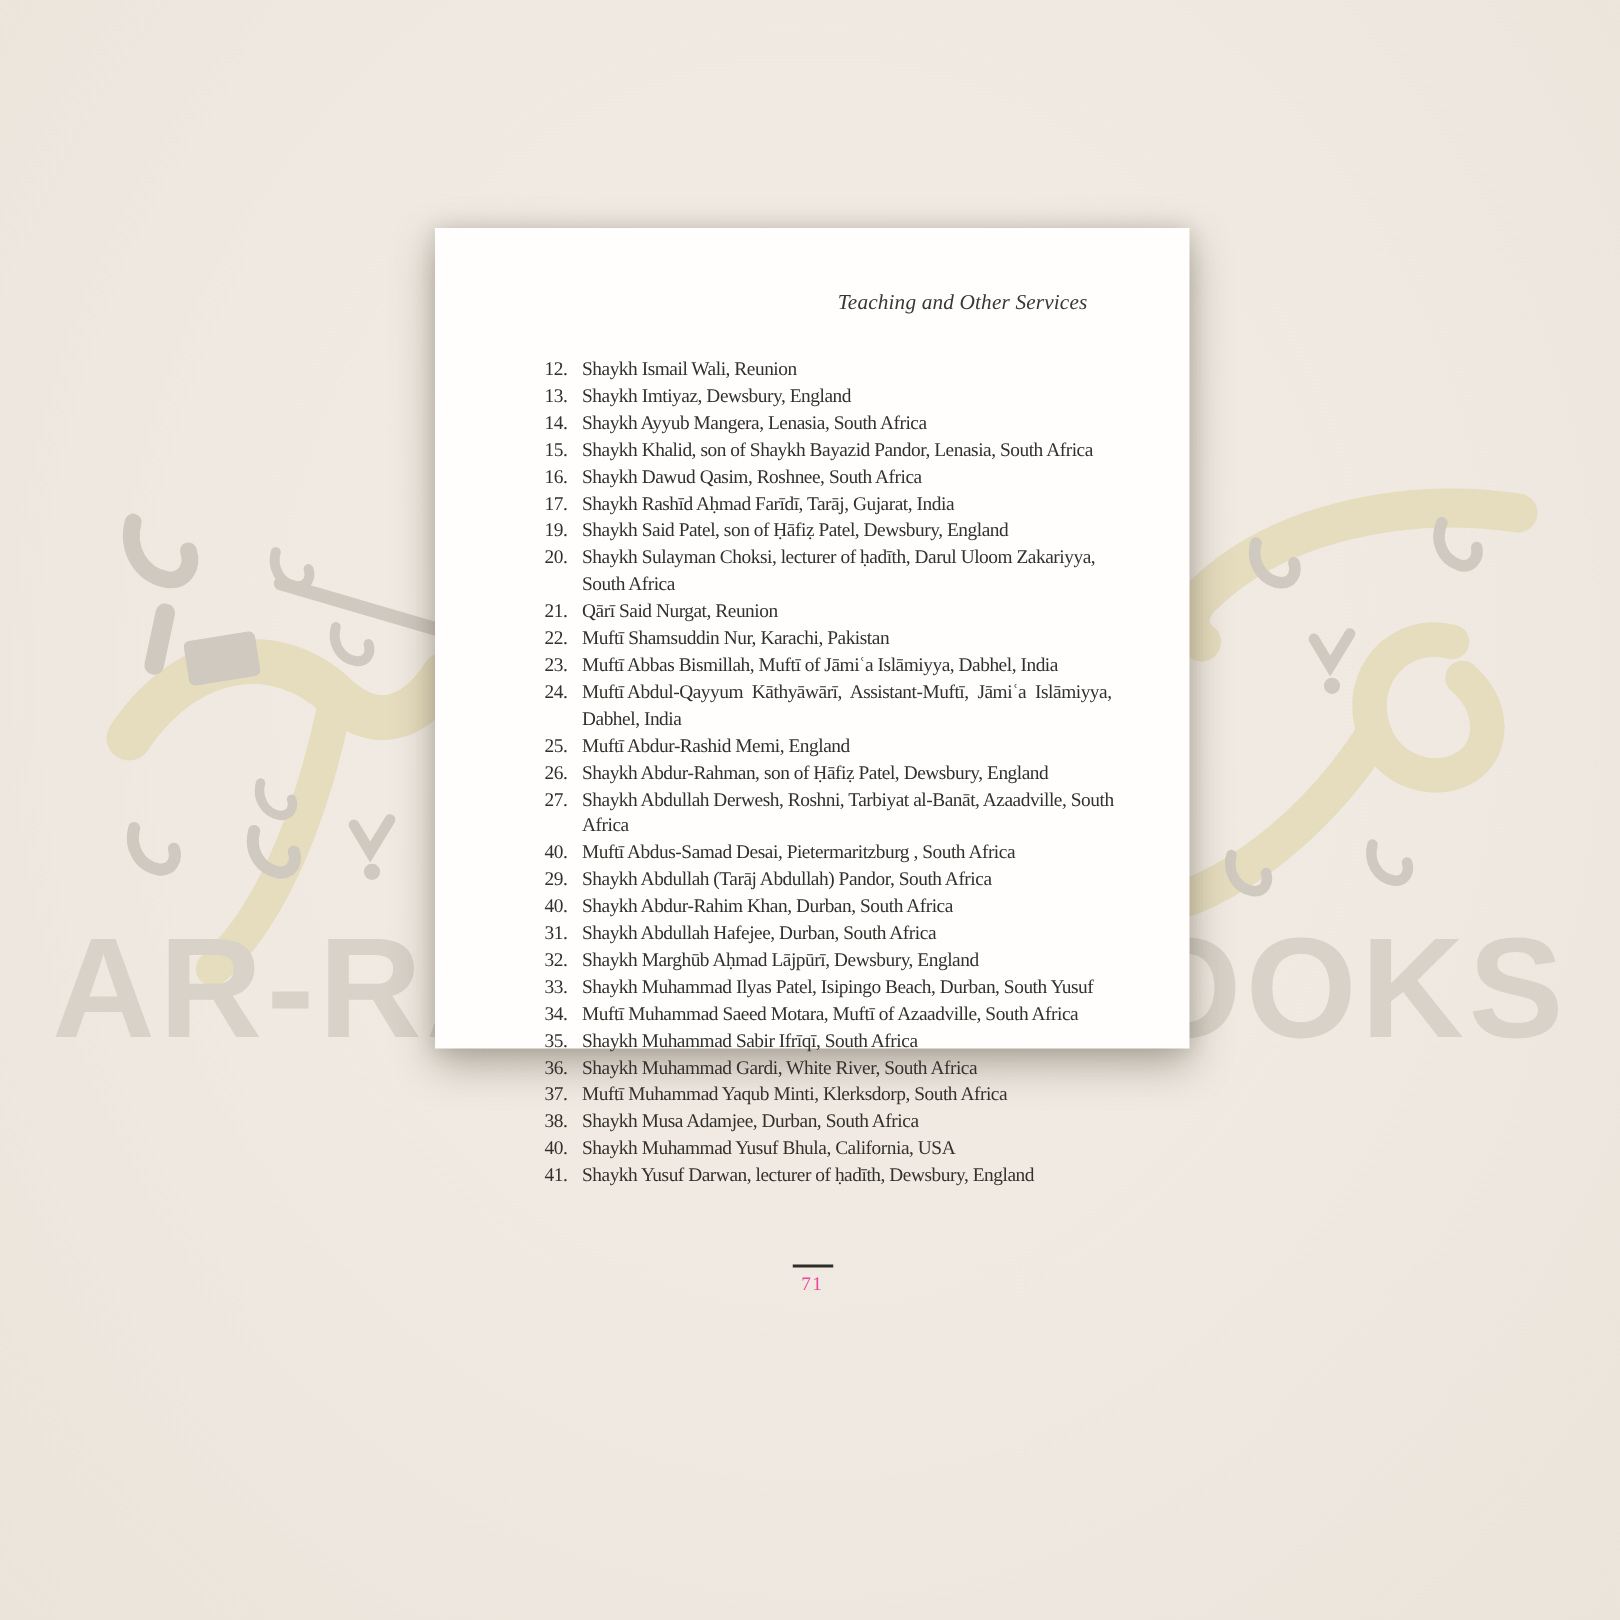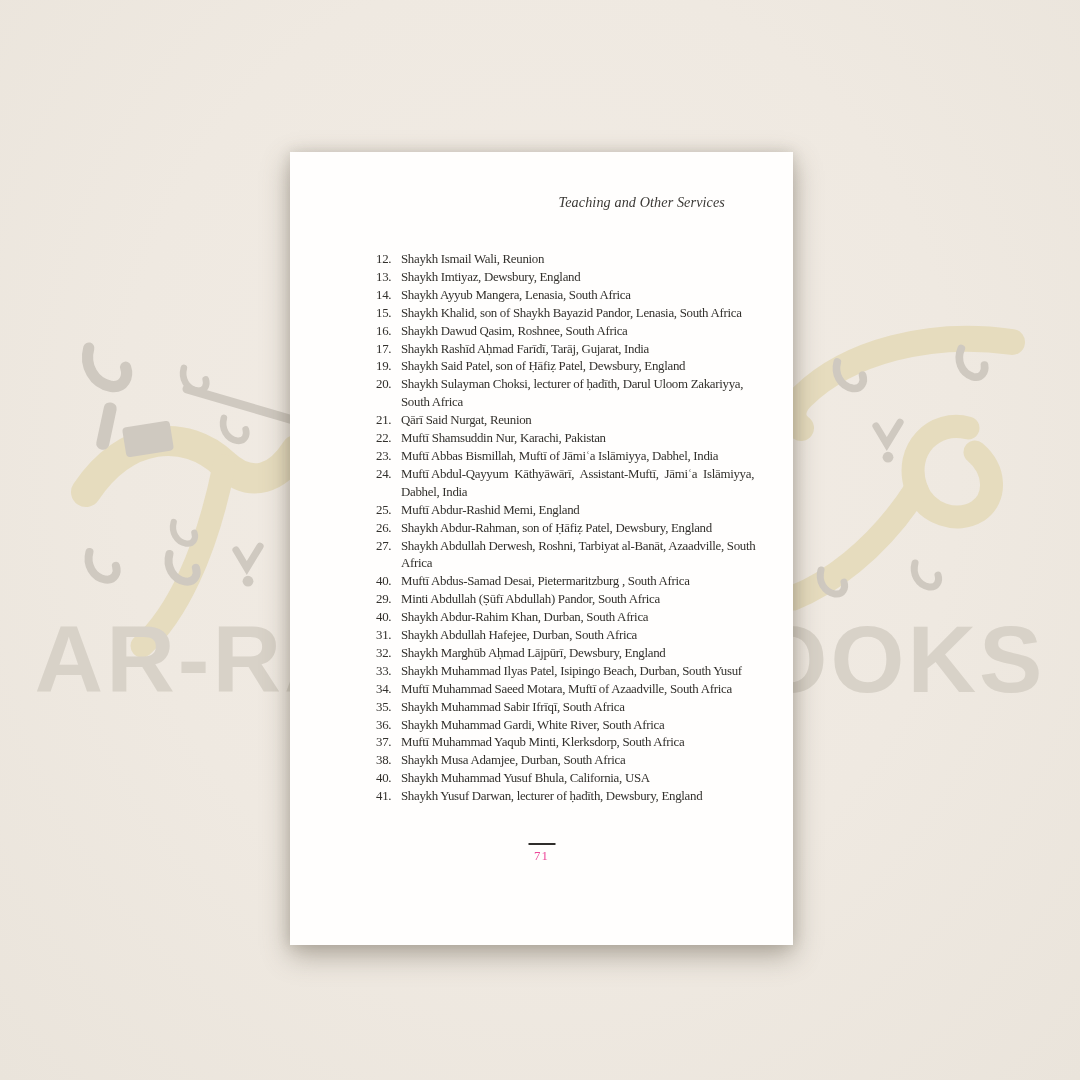--- a/index.html
+++ b/index.html
@@ -10,31 +10,31 @@
   }
   .backdrop-svg{position:absolute;left:0;top:0;z-index:1;}
   .watermark{
     position:absolute;top:612px;left:50%;transform:translateX(-50%);
     z-index:2;white-space:nowrap;
     font-family:"Liberation Sans","DejaVu Sans",sans-serif;
     font-weight:bold;font-size:95px;letter-spacing:3px;
     color:#d8d2c8;line-height:95px;user-select:none;
   }
   .book-page{
-    position:absolute;left:290px;top:152px;width:503px;height:793px;
+    position:absolute;left:290px;top:152px;width:503px;height:547px;
     background:#fffefd;z-index:3;
     box-shadow:0 10px 26px rgba(96,86,70,0.45), 0 0 12px rgba(96,86,70,0.18);
     color:#32302c;
   }
   .running-header{
     position:absolute;top:42px;right:68px;
     font-style:italic;font-size:14.2px;letter-spacing:0.1px;color:#3a3835;
   }
   .entry-list{
-    position:absolute;left:70px;top:83px;margin:16px;padding:0;list-style:none;
+    position:absolute;left:70px;top:83px;margin:3px;padding:0;list-style:none;
     font-size:12.9px;line-height:17.9px;letter-spacing:-0.3px;color:#33312d;
   }
   .entry-list li{display:flex;}
   .num{display:inline-block;width:25px;flex:0 0 25px;}
   .txt{white-space:pre;}
   .footer-rule{
     position:absolute;left:50%;transform:translateX(-50%);top:691px;
     width:27px;height:2px;background:#2f2d2a;
   }
   .page-number{
@@ -157,21 +157,21 @@
         <span class="num">27.</span>
         <span class="txt">Shaykh Abdullah Derwesh, Roshni, Tarbiyat al-Banāt, Azaadville, South
 Africa</span>
       </li>
       <li>
         <span class="num">40.</span>
         <span class="txt">Muftī Abdus-Samad Desai, Pietermaritzburg , South Africa</span>
       </li>
       <li>
         <span class="num">29.</span>
-        <span class="txt">Minti Abdullah (Ṣūfī Abdullah) Pandor, South Africa</span>
+        <span class="txt">Shaykh Abdullah (Tarāj Abdullah) Pandor, South Africa</span>
       </li>
       <li>
         <span class="num">40.</span>
         <span class="txt">Shaykh Abdur-Rahim Khan, Durban, South Africa</span>
       </li>
       <li>
         <span class="num">31.</span>
         <span class="txt">Shaykh Abdullah Hafejee, Durban, South Africa</span>
       </li>
       <li>

